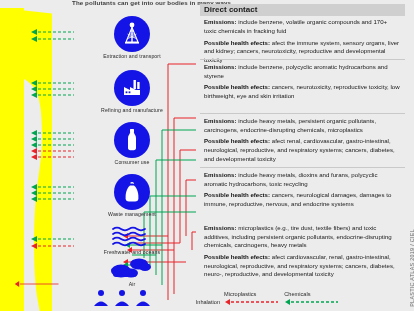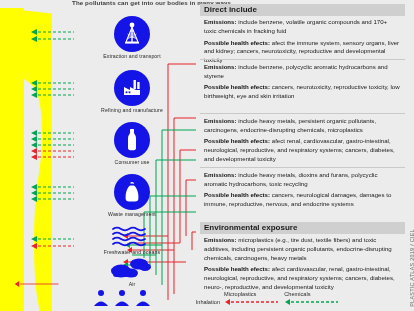--- a/index.html
+++ b/index.html
@@ -288,21 +288,21 @@
     <polygon fill="#00a551" points="7,0 1,3 7,6"></polygon>
     <polygon fill="#e8232a" points="7,7 1,10 7,13"></polygon>
   </svg>
 
   <svg class="arrows a6" width="62" height="12" viewBox="0 0 62 12" xmlns="http://www.w3.org/2000/svg">
     <line x1="8" y1="6" x2="60" y2="6" stroke="#e8232a" stroke-width="1.1"></line>
     <polygon fill="#e8232a" points="7,2 1,6 7,10"></polygon>
   </svg>
 
   <div class="panel p-dc">
-    <div class="section-head">Direct include</div>
+    <div class="section-head">Direct contact</div>
     <div class="block">
       <p><b>Emissions:</b>
          <span>include benzene, volatile organic compounds and 170+ toxic chemicals in fracking fuid</span></p>
       <p><b>Possible health efects:</b>
          <span>afect the immune system, sensory organs, liver and kidney; cancers, neurotoxicity, reproductive and developmental toxicity</span></p>
     </div>
   </div>
 
   <div class="panel p-ref">
     <div class="divider"></div>
@@ -328,21 +328,20 @@
     <div class="divider"></div>
     <div class="block">
       <p><b>Emissions:</b>
          <span>include heavy metals, dioxins and furans, polycyclic aromatic hydrocarbons, toxic recycling</span></p>
       <p><b>Possible health efects:</b>
          <span>cancers, neurological damages, damages to immune, reproductive, nervous, and endocrine systems</span></p>
     </div>
   </div>
 
   <div class="panel p-env">
-    <div class="section-head">Environmental exposure</div>
     <div class="block">
       <p><b>Emissions:</b>
          <span>microplastics (e.g., tire dust, textile fibers) and toxic additives, including persistent organic pollutants, endocrine-disrupting chemicals, carcinogens, heavy metals</span></p>
       <p><b>Possible health efects:</b>
          <span>afect cardiovascular, renal, gastro-intestinal, neurological, reproductive, and respiratory systems; cancers, diabetes, neuro-, reproductive, and developmental toxicity</span></p>
     </div>
   </div>
 
   <div class="legend">
     <div class="legend-head">

